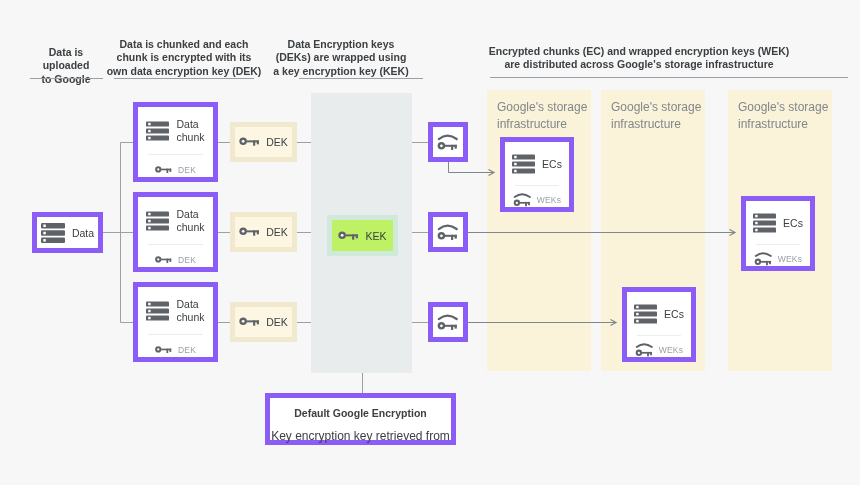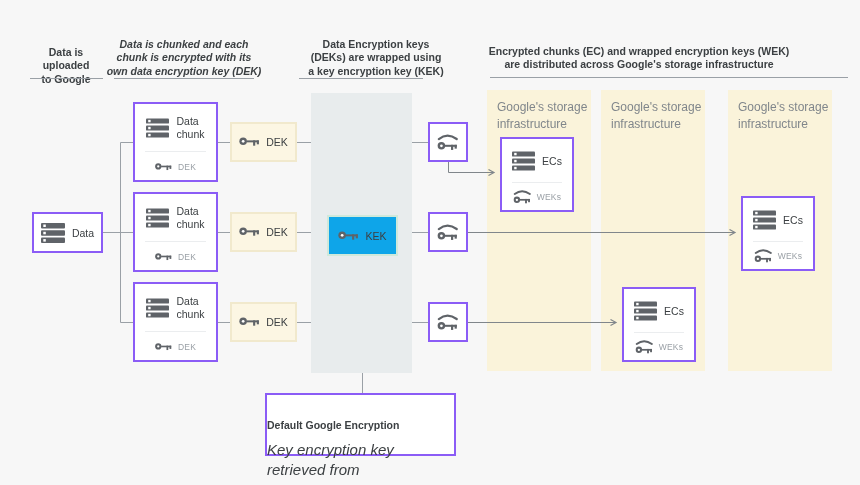--- a/index.html
+++ b/index.html
@@ -10,74 +10,74 @@
     -webkit-font-smoothing:antialiased;
   }
   .abs{position:absolute;}
   
   .hdr{
     position:absolute;transform:translateX(-50%);
     white-space:pre;text-align:center;
     font-size:10.5px;font-weight:700;color:#3c4043;line-height:1.28;
   }
   .hdr1{left:66px;top:46px;}
-  .hdr2{left:184px;top:38px;font-style:italic;}
-  .hdr3{left:376px;top:38px;}
+  .hdr2{left:184px;top:38px;}
+  .hdr3{left:341px;top:38px;}
   .hdr4{left:639px;top:45px;}
   .rule{position:absolute;height:1px;background:#9aa0a6;}
   .rule1{left:30px;top:78px;width:73px;}
   .rule2{left:114px;top:78px;width:140px;}
   .rule3{left:299px;top:78px;width:124px;}
   .rule4{left:490px;top:77px;width:358px;}
   
   .band{left:311px;top:93px;width:101px;height:280px;background:#e8eced;z-index:1;}
   .col{top:90px;width:104px;height:281px;background:#faf3da;z-index:1;}
   .col1{left:487px;}.col2{left:601px;}.col3{left:728px;}
   .col-label{
     padding:9px 0 0 10px;font-size:12px;color:#80868b;
     line-height:1.4;white-space:pre-line;
   }
   
   svg.connectors{left:0;top:0;z-index:2;pointer-events:none;}
   
   .box{
-    position:absolute;background:#fff;border:2px solid #8b5cf6;
+    position:absolute;background:#fff;border:5px solid #8b5cf6;
     box-sizing:border-box;z-index:3;
   }
   .flexc{display:flex;align-items:center;justify-content:center;}
   .node-label{font-size:10.5px;color:#3c4043;}
   .small-label{font-size:8.5px;color:#9aa0a6;letter-spacing:.2px;}
   .data-box{left:32px;top:212px;width:71px;height:41px;gap:7px;}
   .chunk{left:133px;width:85px;height:80px;}
   .chunk.r1{top:102px;}.chunk.r2{top:192px;}.chunk.r3{top:282px;}
   .chunk-top{height:47px;gap:7px;}
   .chunk-title{font-size:10.5px;line-height:1.2;white-space:pre-line;color:#3c4043;}
   .divider{border-top:1px solid #ebedef;margin:0 10px;}
   .chunk-bottom{height:29px;gap:6px;}
   .dek{
     left:230px;width:67px;height:40px;gap:6px;
     background:#fcf6e3;border-color:#f1e9cd;
   }
   .dek.r1{top:122px;}.dek.r2{top:212px;}.dek.r3{top:302px;}
   .kek{
     left:327px;top:215px;width:71px;height:41px;gap:6px;
-    background:#0ea5e9;border-color:#cfe9db;
+    background:#bef264;border-color:#cfe9db;
   }
   .wek{left:428px;width:40px;height:40px;}
   .wek.r1{top:122px;}.wek.r2{top:212px;}.wek.r3{top:302px;}
   .ec{width:74px;height:75px;text-align:right;}
   .ec1{left:500px;top:137px;}
   .ec2{left:622px;top:287px;}
   .ec3{left:741px;top:196px;}
   .ec-top{height:43px;gap:7px;}
   .ec-bottom{height:28px;gap:5px;}
   
-  .caption{left:265px;top:393px;width:191px;height:63px;padding-top:24px;}
+  .caption{left:265px;top:393px;width:191px;height:52px;text-align:center;padding-top:9px;}
   .caption-title{font-size:10.5px;font-weight:700;color:#3c4043;margin-bottom:9px;}
-  .caption-line{font-size:15px;color:#3c4043;line-height:1.35;font-style:italic;}
+  .caption-line{font-size:12px;color:#3c4043;line-height:1.35;}
   .caption-line.bold{font-weight:700;}
   .icon{flex:0 0 auto;display:block;}
 </style>
 </head>
 <body>
 
 <svg width="0" height="0" style="position:absolute">
   <defs>
     <g id="srv">
       <g fill="#5f6368">

